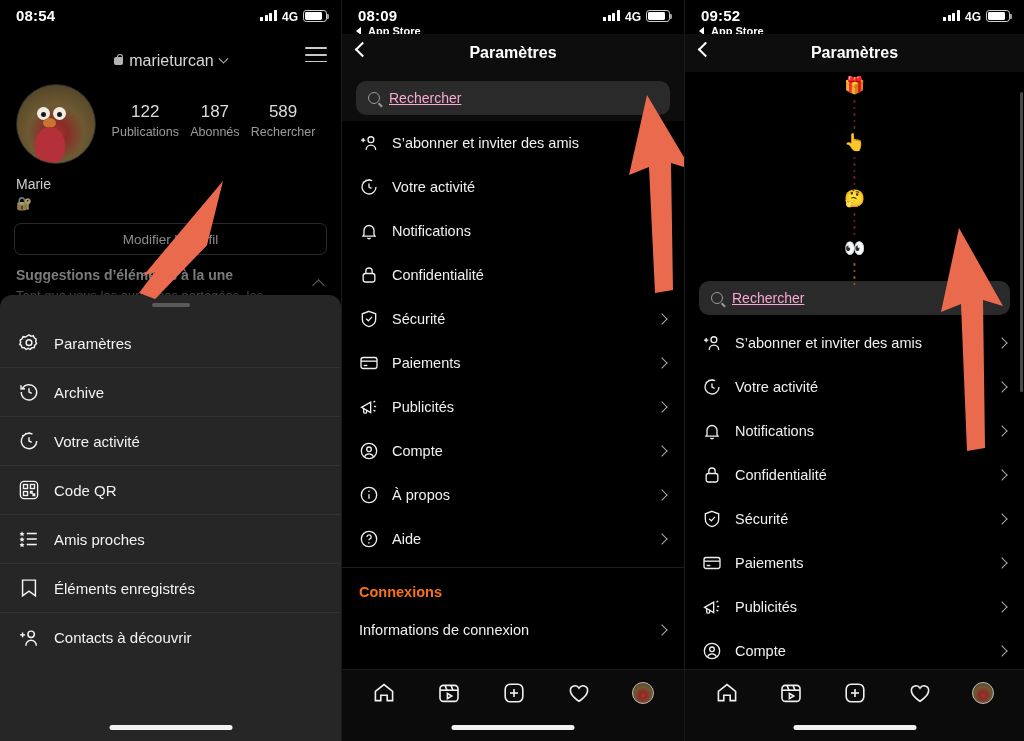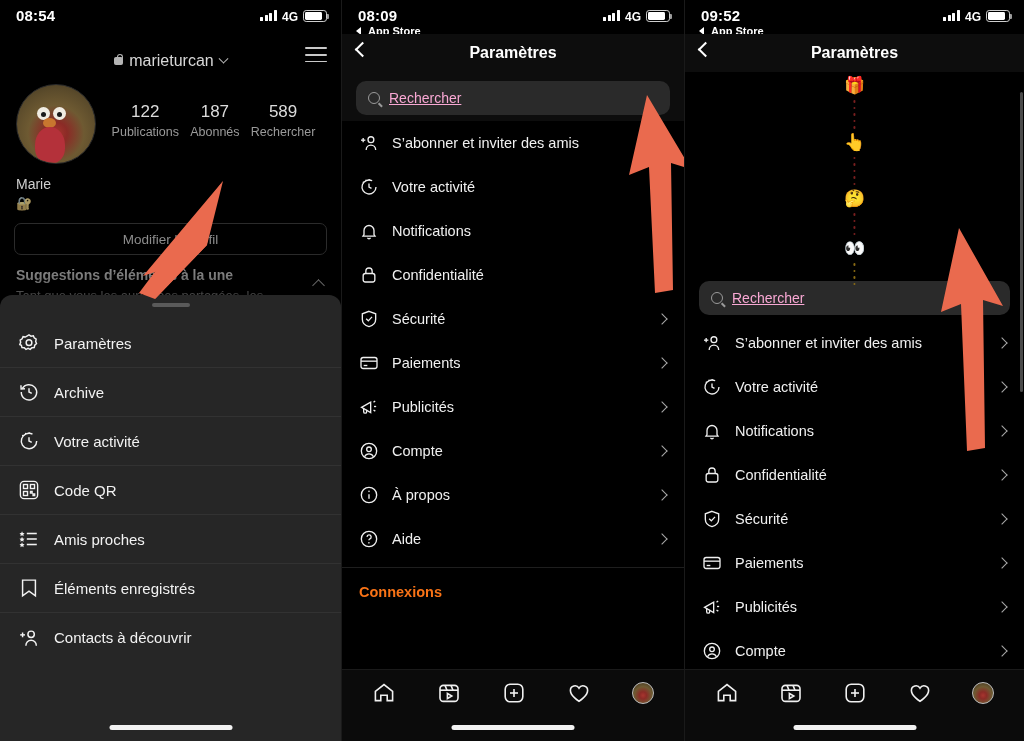--- a/index.html
+++ b/index.html
@@ -434,20 +434,24 @@
               <circle cx="11.9" cy="16.6" r=".95" fill="#efefef" stroke="none"></circle>
             </svg>
           </span>
         <span class="lbl">Aide</span>
         <span class="chev"></span>
       </div>
     </div>
 
     <div class="section-sep"></div>
     <div class="section-title">Connexions</div>
+    <div class="set-row" style="padding-left:17px">
+      <span class="lbl" style="margin-left:0">Informations de connexion</span>
+      <span class="chev"></span>
+    </div>
 
     <div class="tabbar">
       <div class="tabs">
         <div class="tab">
             <svg width="24" height="24" viewBox="0 0 24 24" fill="none" stroke="#f0f0f0" stroke-width="1.6">
               <path d="M3.4 10.4L12 3.6l8.6 6.8v9.2h-5.4v-5.4H8.8v5.4H3.4z"></path>
             </svg>
           </div>
         <div class="tab">
             <svg width="24" height="24" viewBox="0 0 24 24" fill="none" stroke="#f0f0f0" stroke-width="1.6">

